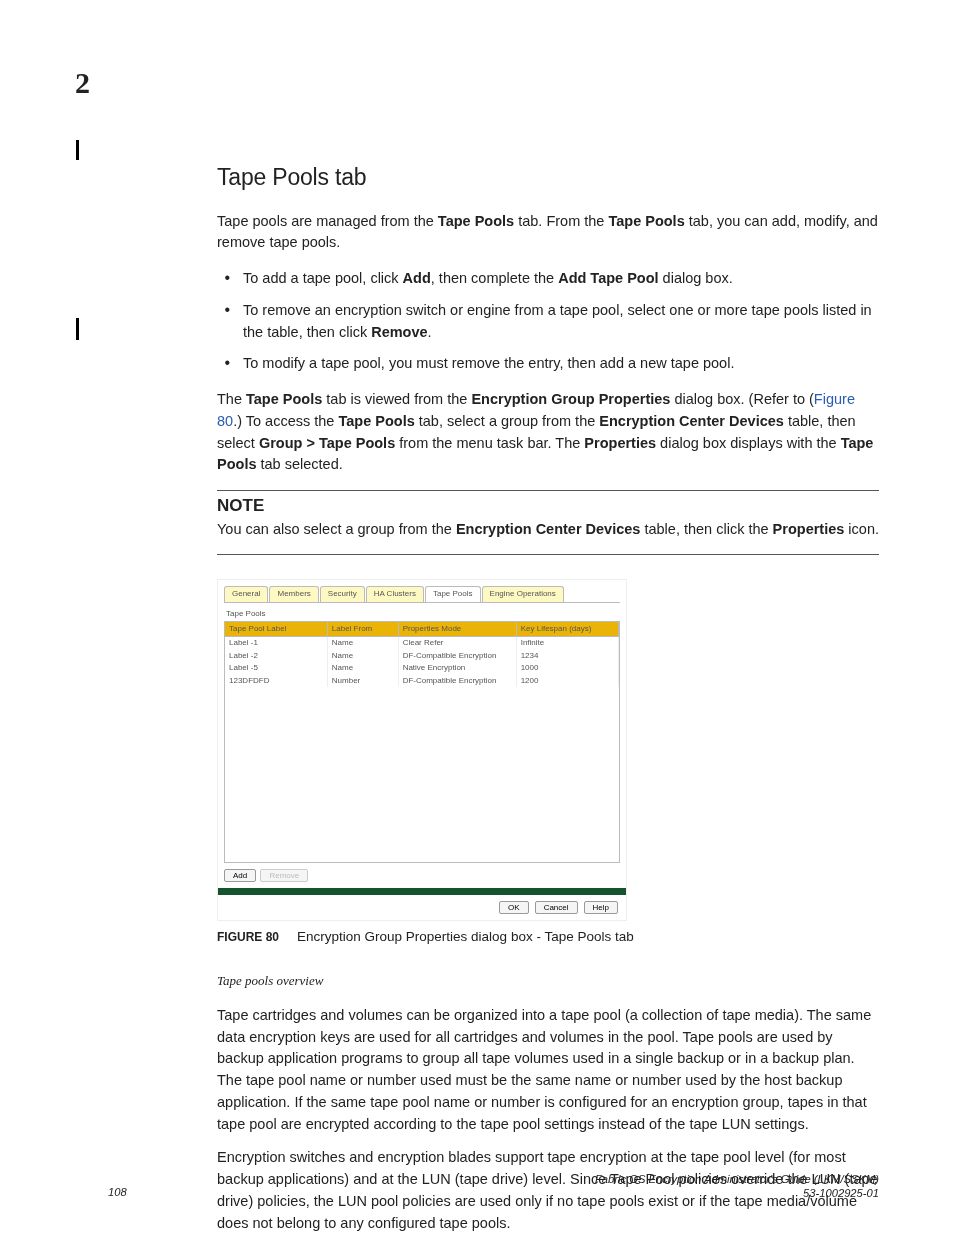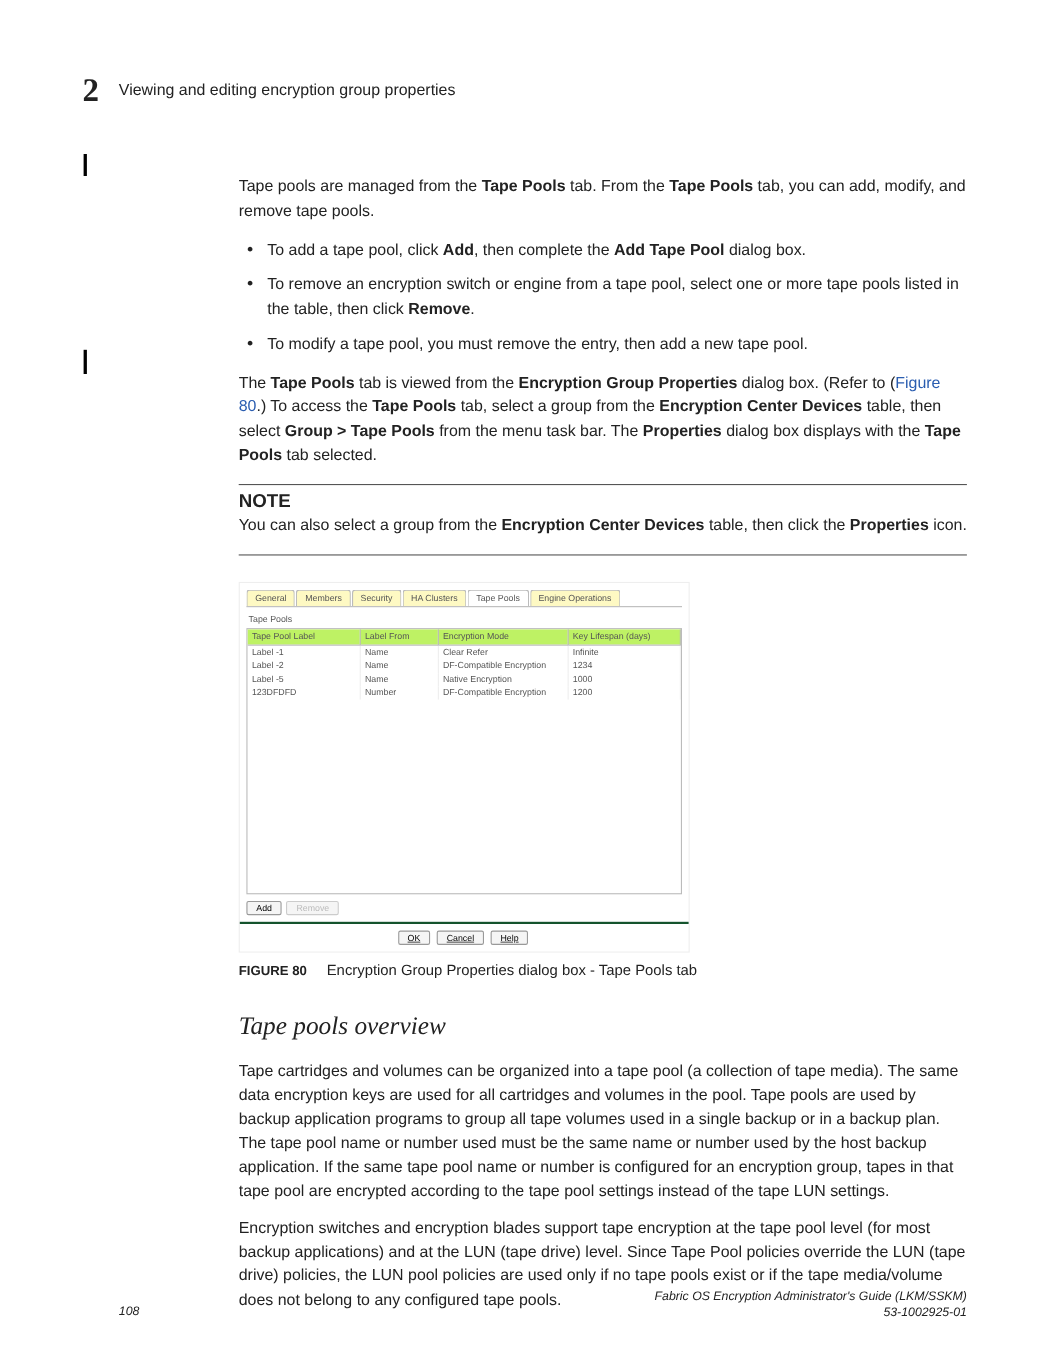--- a/index.html
+++ b/index.html
@@ -97,53 +97,52 @@
     width: 100%;
     border-collapse: collapse;
     font-size: 8px;
   }
   table.pool th {
     text-align: left;
     font-weight: normal;
     border-bottom: 1px solid #bbb;
     border-right: 1px solid #bbb;
     padding: 2px 4px;
-    background: #bef264;
+    background: #eab308;
   }
   table.pool td {
     padding: 1px 4px;
     border-right: 1px solid #eee;
   }
   .btn-row { margin: 6px 6px; }
   .dlg-btn {
     font-size: 8px;
     padding: 1px 8px;
     border: 1px solid #999;
     background: #f5f5f5;
     border-radius: 2px;
     margin-right: 2px;
     cursor: pointer;
   }
   .dlg-btn.disabled { color: #bbb; border-color: #ccc; cursor: default; }
   .dlg-footer {
     display: flex;
-    justify-content: center;
+    justify-content: flex-end;
     gap: 4px;
     padding: 6px;
-    border-top: 2px solid #14532d;
-    text-decoration: underline;
+    border-top: 7px solid #14532d;
   }
 
   .fig-caption { margin: 6px 0 24px 0; font-size: 13.5px; }
   .fig-caption .caplabel { font-family: Verdana, Arial, sans-serif; font-weight: bold; font-size: 12px; margin-right: 18px; }
 
   .h3-italic {
     font-family: Georgia, 'Times New Roman', serif;
     font-style: italic;
-    font-size: 23px;
+    font-size: 13px;
     margin: 0 0 14px 0;
     font-weight: 400;
   }
 
   .footer {
     position: absolute;
     bottom: 34px;
     left: 108px;
     right: 75px;
     display: flex;
@@ -164,25 +163,25 @@
 </head>
 <body>
 
 <div class="page">
 
   <div class="change-bar" style="top:140px;height:20px;"></div>
   <div class="change-bar" style="top:318px;height:22px;"></div>
 
   <div class="running-head">
     <span class="chapter-num">2</span>
-    <span class="running-head-text">Viewing and editing encryption group properties</span>
   </div>
 
   <div class="content">
 
+    <h2 class="h2">Tape Pools tab</h2>
 
     <p class="para">
       <span>Tape pools are managed from the </span><b>Tape Pools</b><span> tab. From the </span><b>Tape Pools</b><span> tab, you can add, modify, and remove tape pools.</span>
     </p>
 
     <ul class="bullets">
       <li>
         <span>To add a tape pool, click </span><b>Add</b><span>, then complete the </span><b>Add Tape Pool</b><span> dialog box.</span>
       </li>
       <li>
@@ -214,21 +213,21 @@
         <span class="dlg-tab">Engine Operations</span>
       </div>
       <div class="tabs-baseline"></div>
       <div class="pool-label">Tape Pools</div>
       <div class="table-wrap">
         <table class="pool">
           <thead>
             <tr>
               <th style="width:26%">Tape Pool Label</th>
               <th style="width:18%">Label From</th>
-              <th style="width:30%">Encryption Mode</th>
+              <th style="width:30%">Properties Mode</th>
               <th style="width:26%">Key Lifespan (days)</th>
             </tr>
           </thead>
           <tbody>
             <tr>
               <td>Label -1</td>
               <td>Name</td>
               <td>Clear Refer</td>
               <td>Infinite</td>
             </tr>

